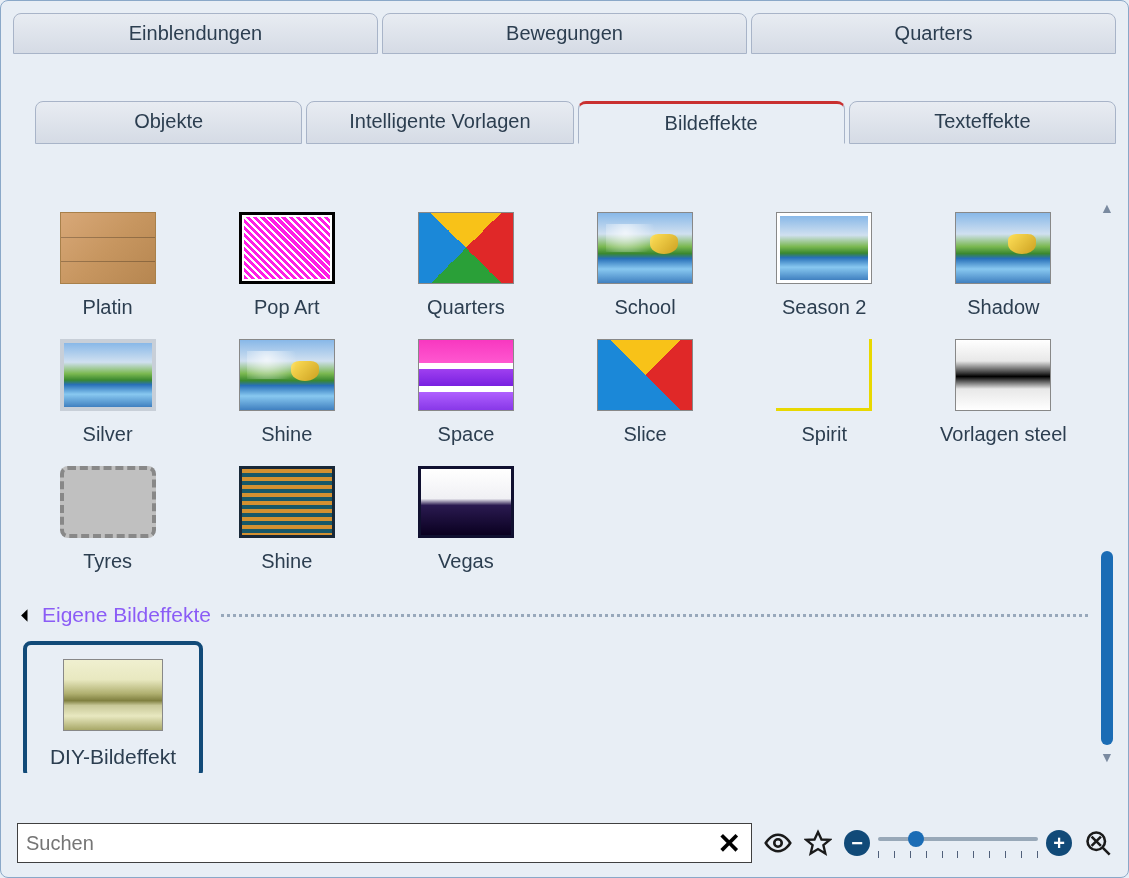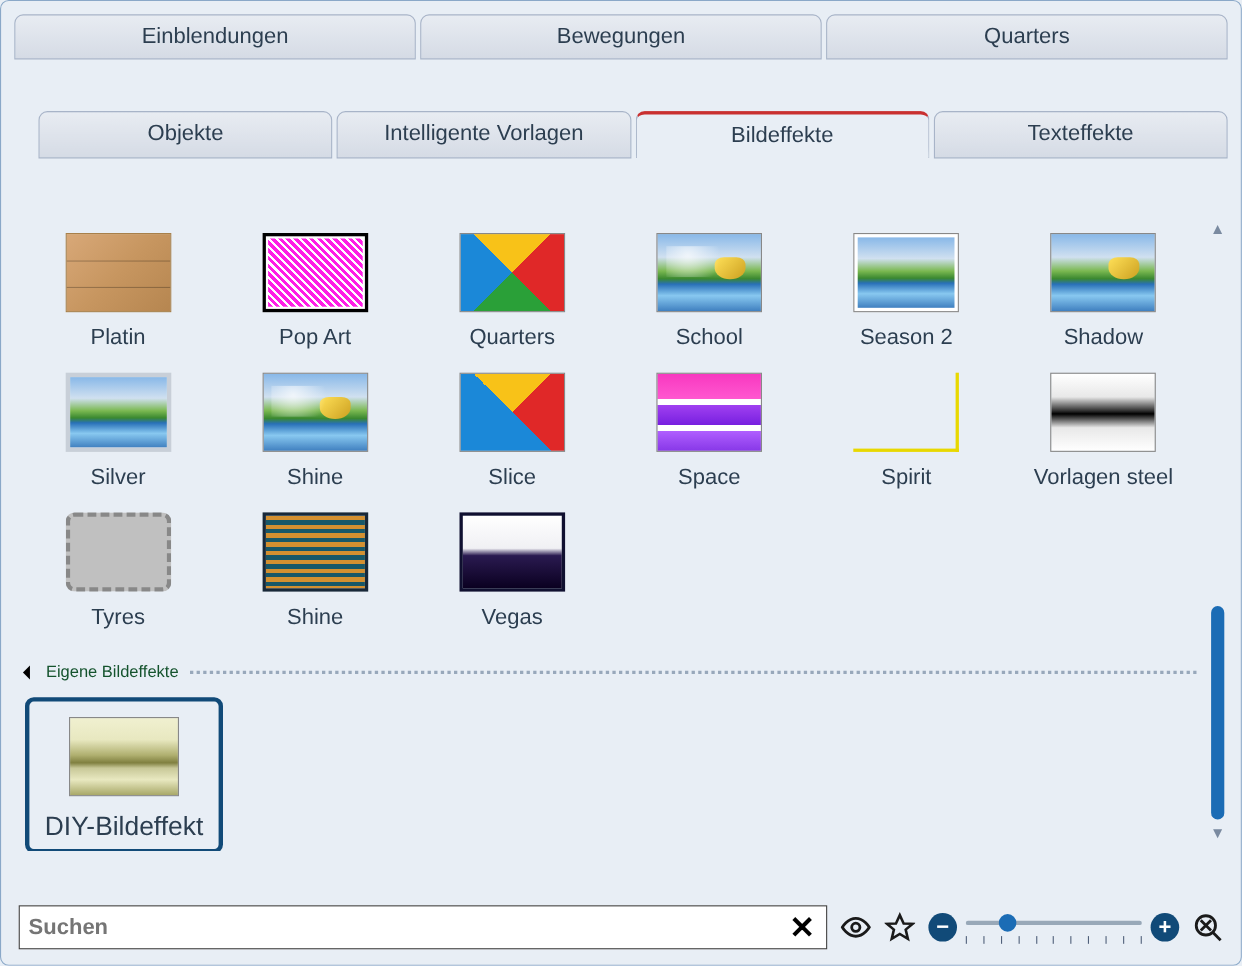--- a/index.html
+++ b/index.html
@@ -166,22 +166,22 @@
     gap: 10px;
     margin: 20px 0 14px 0;
   }
   .section-arrow {
     width: 0; height: 0;
     border-left: 9px solid #000;
     border-top: 9px solid transparent;
     transform: rotate(45deg);
   }
   .section-title {
-    font-size: 15px;
-    color: #14532d;
+    font-size: 21px;
+    color: #8b5cf6;
     white-space: nowrap;
   }
   .section-dots {
     flex: 1;
     border-top: 3px dotted #98a8bb;
     height: 0;
   }
 
   .custom-grid { display:flex; gap:14px; flex-wrap:wrap; }
   .custom-item {
@@ -189,21 +189,21 @@
     border-radius: 8px;
     padding: 14px 6px 6px 6px;
     display:flex;
     flex-direction:column;
     align-items:center;
     background: #e8eef5;
     cursor:pointer;
     width: 180px;
   }
   .custom-item .thumb { width:100px; height:72px; margin-bottom:14px; }
-  .custom-item .effect-label { font-size:24px; }
+  .custom-item .effect-label { font-size:21px; }
 
   
   .bottom-bar {
     display:flex;
     align-items:center;
     gap: 12px;
     padding: 6px 4px 2px 4px;
   }
   .search-box {
     flex: 1;
@@ -214,21 +214,20 @@
     height: 40px;
     padding: 0 6px 0 8px;
   }
   .search-input {
     flex:1;
     border:none;
     outline:none;
     font-size:20px;
     color:#606060;
     background:transparent;
-    font-weight:bold;
   }
   .search-clear {
     font-size: 28px;
     font-weight: bold;
     cursor:pointer;
     color:#000;
     padding: 0 4px;
   }
   .icon-btn { cursor:pointer; color:#1a1a1a; display:flex; align-items:center; justify-content:center; }
   .slider-wrap { display:flex; align-items:center; gap:8px; }
@@ -319,26 +318,26 @@
           </div>
           <div class="effect">
             <div class="thumb t-silver"></div>
             <div class="effect-label">Silver</div>
           </div>
           <div class="effect">
             <div class="thumb t-landscape"></div>
             <div class="effect-label">Shine</div>
           </div>
           <div class="effect">
+            <div class="thumb t-space"></div>
+            <div class="effect-label">Space</div>
+          </div>
+          <div class="effect">
             <div class="thumb t-slice"></div>
             <div class="effect-label">Slice</div>
-          </div>
-          <div class="effect">
-            <div class="thumb t-space"></div>
-            <div class="effect-label">Space</div>
           </div>
           <div class="effect">
             <div class="thumb t-spirit"></div>
             <div class="effect-label">Spirit</div>
           </div>
           <div class="effect">
             <div class="thumb t-stainless"></div>
             <div class="effect-label">Vorlagen steel</div>
           </div>
           <div class="effect">

